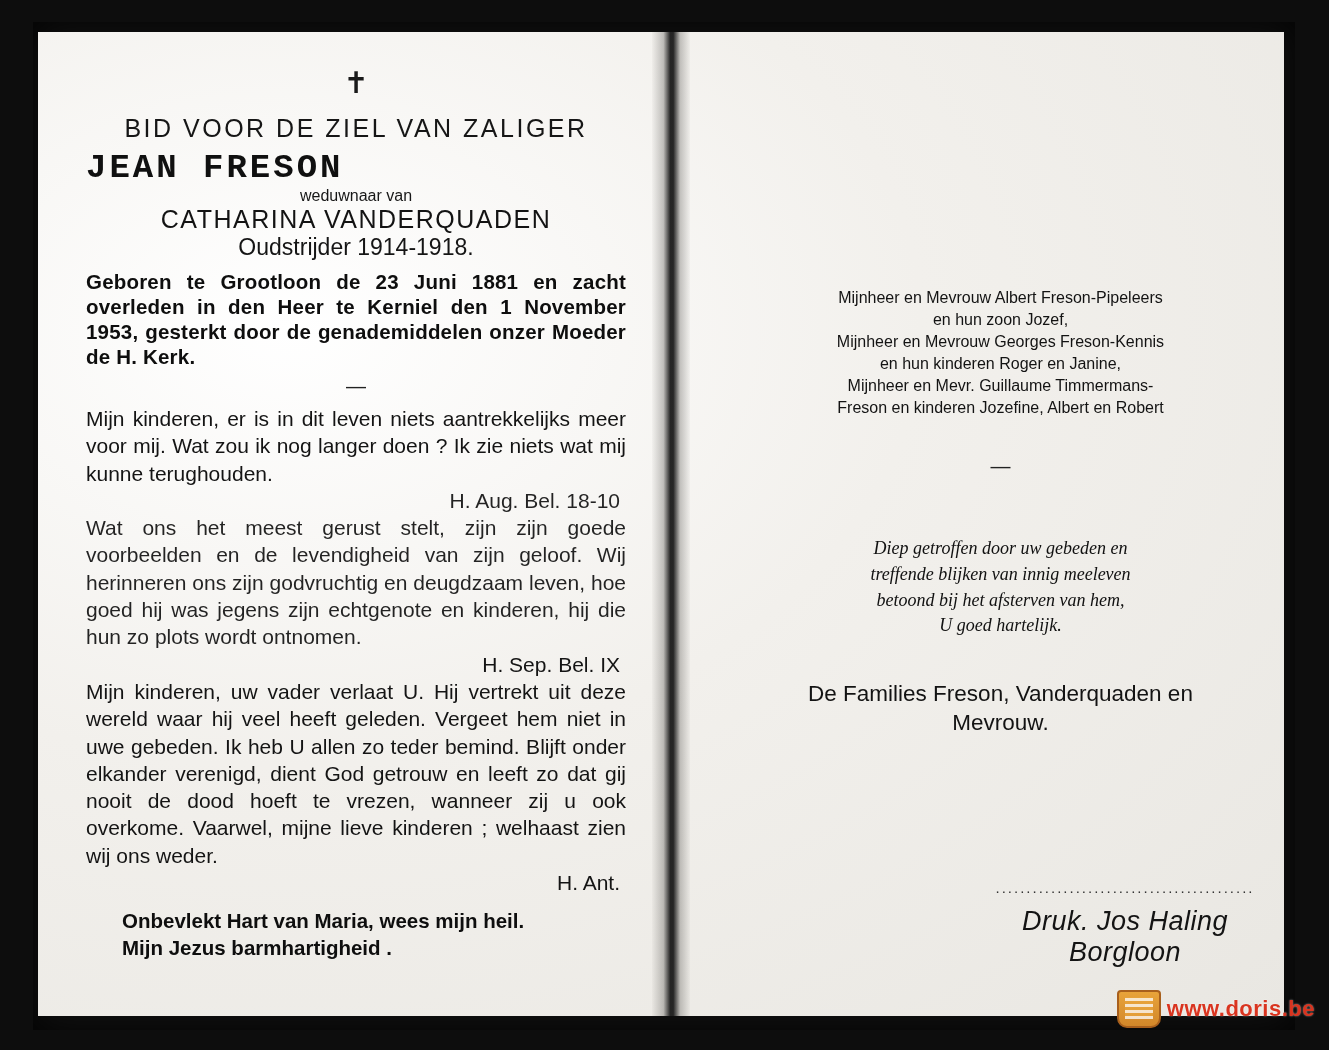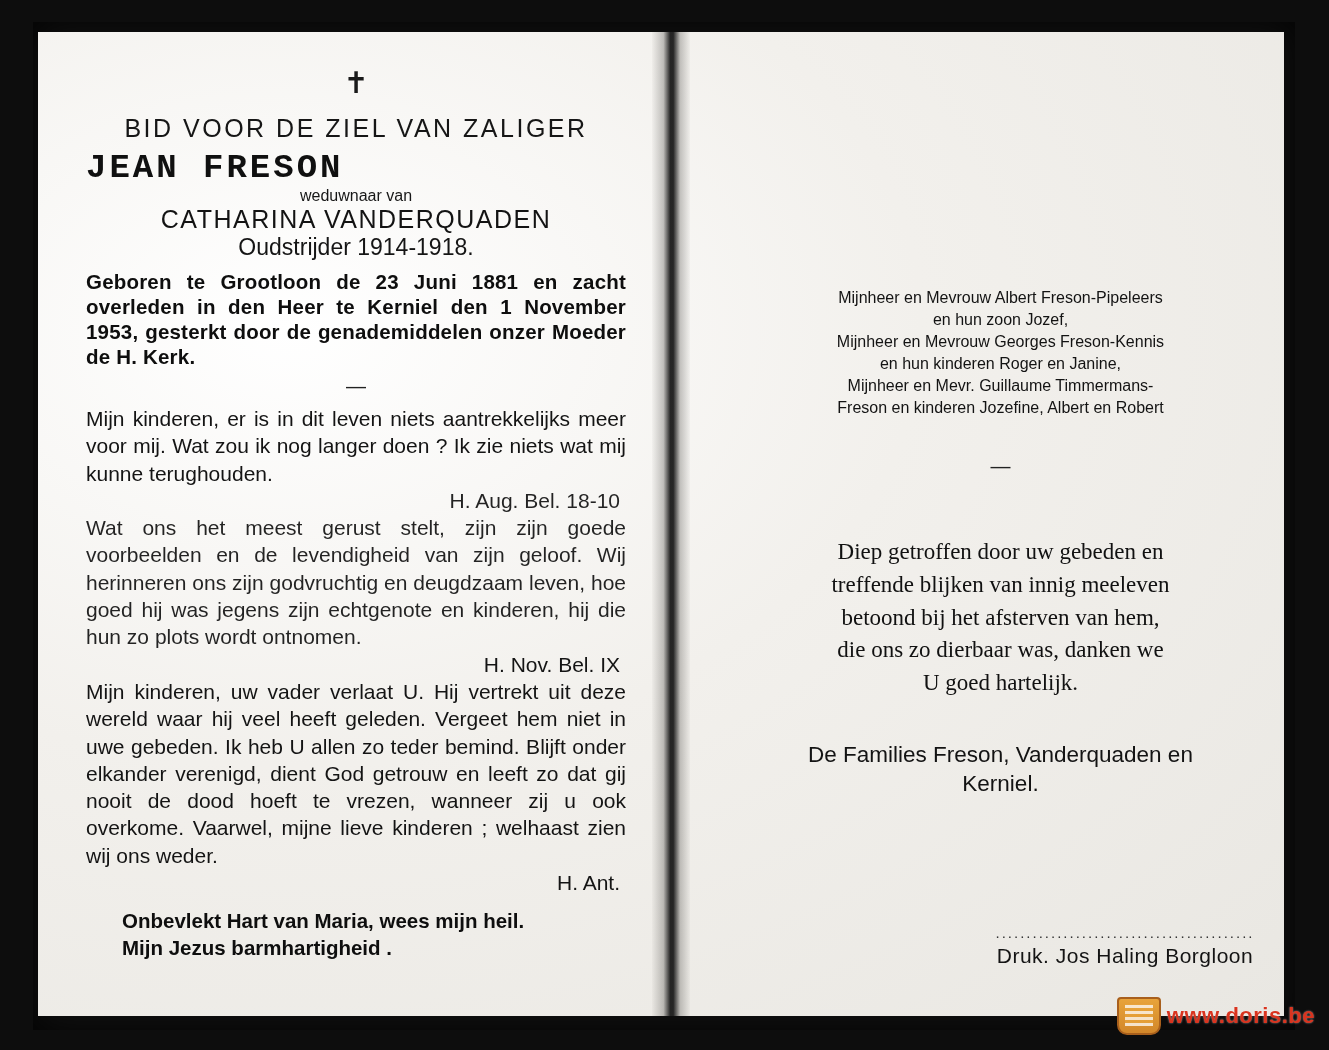--- a/index.html
+++ b/index.html
@@ -169,21 +169,22 @@
   }
   .family-list div { white-space: nowrap; }
   .rule-right {
     text-align: center;
     color: #222;
     font-size: 20px;
     margin: 36px 0 34px 0;
   }
   .thanks {
     font-family: "Liberation Serif", serif;
-    font-size: 23px;
+    font-style: italic;
+    font-size: 18px;
     line-height: 1.42;
     color: #111;
     text-align: center;
     margin: 58px 0 0 0;
   }
   .signoff {
     text-align: center;
     font-size: 22.5px;
     line-height: 1.32;
     color: #131313;
@@ -198,30 +199,31 @@
   }
   .dots {
     font-size: 15px;
     letter-spacing: 2px;
     color: #333;
     line-height: 0.8;
     overflow: hidden;
     white-space: nowrap;
   }
   .printer {
-    font-size: 21px;
+    font-size: 27px;
     color: #141414;
-    margin-top: 5px;
+    margin-top: 12px;
     letter-spacing: 0.5px;
+    font-style: italic;
   }
   
   .watermark {
     position: absolute;
     right: 14px;
-    bottom: 15px;
+    bottom: 22px;
     display: flex;
     align-items: center;
     gap: 6px;
   }
   .wm-crest {
     width: 40px;
     height: 34px;
     background: linear-gradient(#e8a33a, #d2872a);
     border: 2px solid #a85f1c;
     border-radius: 4px 4px 10px 10px;
@@ -268,21 +270,21 @@
           <div class="veteran">Oudstrijder 1914-1918.</div>
 
           <div class="birthdeath">Geboren te Grootloon de 23 Juni 1881 en zacht overleden in den Heer te Kerniel den 1 November 1953, gesterkt door de genademiddelen onzer Moeder de H. Kerk.</div>
 
           <div class="rule">—</div>
 
           <div class="quote-block">
             <p>Mijn kinderen, er is in dit leven niets aantrekkelijks meer voor mij. Wat zou ik nog langer doen ? Ik zie niets wat mij kunne terughouden.</p>
             <p class="attrib-right blurry">H. Aug. Bel. 18-10</p>
             <p class="blurry">Wat ons het meest gerust stelt, zijn zijn goede voorbeelden en de levendigheid van zijn geloof. Wij herinneren ons zijn godvruchtig en deugdzaam leven, hoe goed hij was jegens zijn echtgenote en kinderen, hij die hun zo plots wordt ontnomen.</p>
-            <p class="attrib-right">H. Nov. Bel. IX</p>
+            <p class="attrib-right">H. Sep. Bel. IX</p>
             <p>Mijn kinderen, uw vader verlaat U. Hij vertrekt uit deze wereld waar hij veel heeft geleden. Vergeet hem niet in uwe gebeden. Ik heb U allen zo teder bemind. Blijft onder elkander verenigd, dient God getrouw en leeft zo dat gij nooit de dood hoeft te vrezen, wanneer zij u ook overkome. Vaarwel, mijne lieve kinderen ; welhaast zien wij ons weder.</p>
             <p class="attrib-right">H. Ant.</p>
           </div>
 
           <div class="closing">
             <div>Onbevlekt Hart van Maria, wees mijn heil.</div>
             <div>Mijn Jezus barmhartigheid .</div>
           </div>
 
         </div>
@@ -299,27 +301,26 @@
             <div>Mijnheer en Mevr. Guillaume Timmermans-</div>
             <div>Freson en kinderen Jozefine, Albert en Robert</div>
           </div>
 
           <div class="rule-right">—</div>
 
           <div class="thanks">
             <div>Diep getroffen door uw gebeden en</div>
             <div>treffende blijken van innig meeleven</div>
             <div>betoond bij het afsterven van hem,</div>
-            <div>die ons zo dierbaar was, danken we</div>
             <div>U goed hartelijk.</div>
           </div>
 
           <div class="signoff">
             <div>De Families Freson, Vanderquaden en</div>
-            <div>Kerniel.</div>
+            <div>Mevrouw.</div>
           </div>
         </div>
 
         <div class="printer-wrap">
           <div class="dots">..........................................</div>
           <div class="printer">Druk.  Jos  Haling  Borgloon</div>
         </div>
       </div>
 
     </div>

